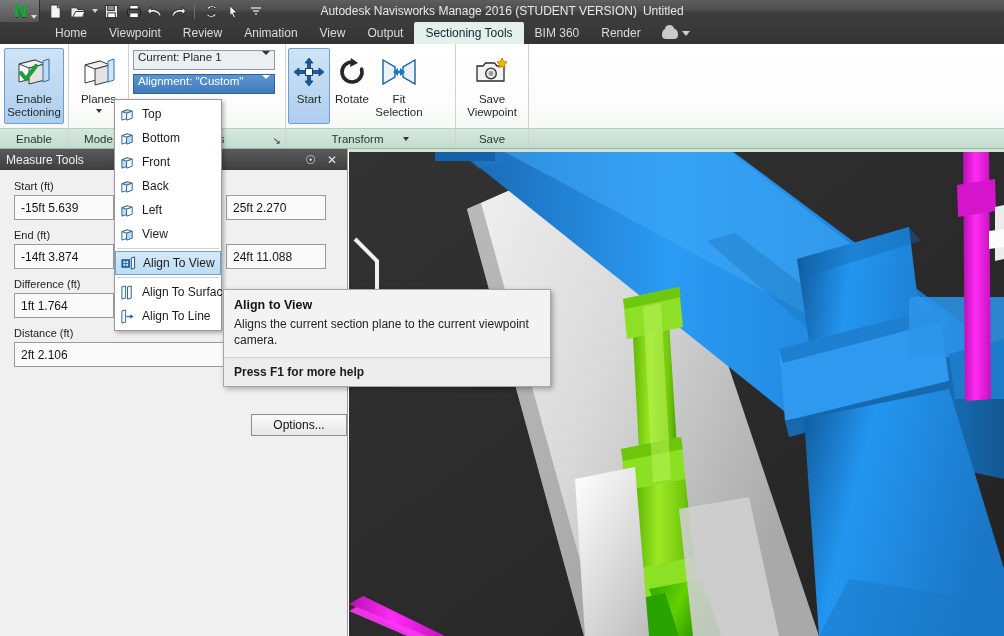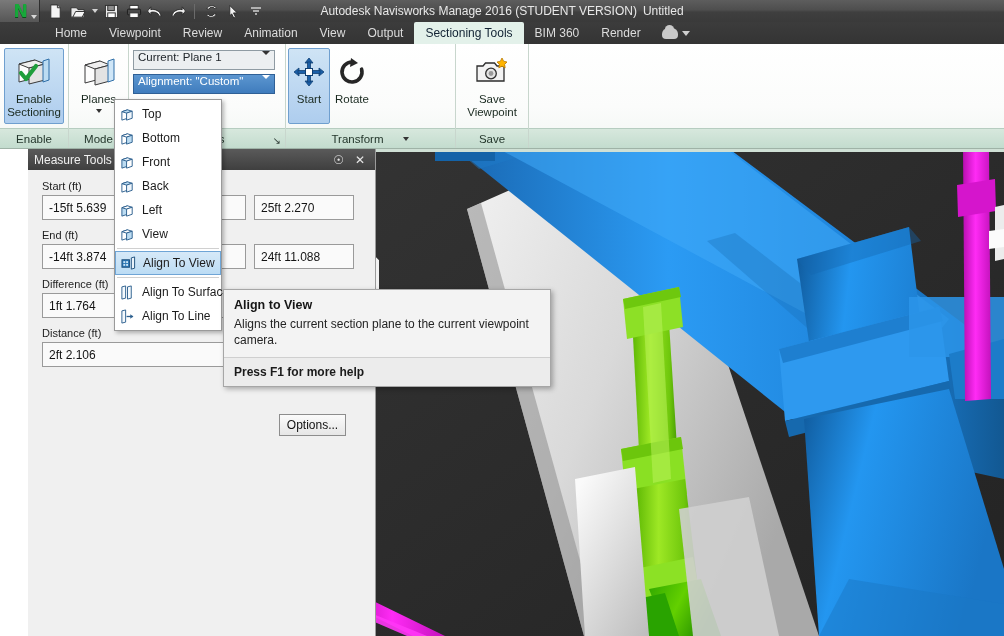--- a/index.html
+++ b/index.html
@@ -132,42 +132,42 @@
     box-shadow:2px 2px 5px rgba(0,0,0,.3); z-index:60;
   }
   .tt-title{ font-weight:bold;font-size:12.5px;color:#151515;padding:8px 10px 4px 10px;}
   .tt-body{ font-size:12px;color:#242424;padding:0 10px 9px 10px;line-height:16px;}
   .tt-foot{ border-top:1px solid #cfcfcf;background:#ececec;font-weight:bold;font-size:12px;
             color:#1b1b1b;padding:7px 10px;}
 
   
   .dock{
     position:absolute; left:0; top:149px; width:348px; height:487px;
-    background:#f0f0f0; border-right:1px solid #9b9b9b;margin-left:28px;
+    background:#f0f0f0; border-right:1px solid #9b9b9b;
   }
   .dock-title{
     height:21px; background:linear-gradient(to bottom,#5a5a5a,#3f3f3f);
     color:#f0f0f0; font-size:12px; display:flex;align-items:center;
     padding:0 6px; justify-content:space-between;
   }
   .dock-title .tcontrols{ display:flex;align-items:center;gap:11px;padding-right:4px;}
   .pin-ico,.close-ico{ color:#e9e9e9; font-size:12px; line-height:12px;}
   .dock-body{ padding:10px 12px 0 14px; position:relative; height:466px;}
   .fld-label{ font-size:11px;color:#1d1d1d;margin-bottom:3px;}
   .fld-row{ display:flex; gap:8px; margin-bottom:9px;}
   .inp{
     height:25px; background:#fafafa;border:1px solid #9a9a9a; font-size:12px;color:#141414;
     display:flex;align-items:center;padding:0 6px;
   }
   .inp.w1{ width:100px; }
   .inp.w2{ width:96px; }
   .inp.w3{ width:100px; }
   .inp.full{ width:302px;}
   .options-btn{
-    position:absolute; left:251px; top:244px; width:67px;height:22px;
+    position:absolute; left:251px; top:244px; width:96px;height:22px;
     background:linear-gradient(to bottom,#fbfbfb,#e6e6e6); border:1px solid #8d8d8d;
     font-size:12px;color:#121212; display:flex;align-items:center;justify-content:center;
   }
 
   
   .viewport{
     position:absolute; left:349px; top:149px; width:655px; height:487px;
     overflow:hidden; background:#2a2a2a;
   }
   .vsvg{position:absolute;left:0;top:0;}
@@ -342,20 +342,35 @@
         </div>
         <div class="bigbtn" style="width:44px">
           <span class="bigicon">
             <svg width="32" height="32" viewBox="0 0 32 32">
               <path d="M16 6 a10 10 0 1 0 9.6 7.2" fill="none" stroke="#262626" stroke-width="3.6" stroke-linecap="round"></path>
               <path d="M15 2 l7 5 l-8 4 z" fill="#262626"></path>
             </svg>
           </span>
           <span>Rotate</span>
         </div>
+        <div class="bigbtn" style="width:50px">
+          <span class="bigicon">
+            <svg width="36" height="30" viewBox="0 0 36 30">
+              <path d="M2 3 L14 10 L14 20 L2 27 Z" fill="#e9f3fb" stroke="#1d5f99" stroke-width="1.4"></path>
+              <path d="M34 3 L22 10 L22 20 L34 27 Z" fill="#e9f3fb" stroke="#1d5f99" stroke-width="1.4"></path>
+              <g fill="#1279c9">
+                  <path d="M12 15 l5 -4 v8 z"></path>
+                  <path d="M24 15 l-5 -4 v8 z"></path>
+                  <rect x="15" y="13.6" width="6" height="2.8"></rect>
+                </g>
+            </svg>
+          </span>
+          <span>Fit</span>
+          <span>Selection</span>
+        </div>
       </div>
       <div class="rgroup-label" style="display:flex;align-items:center;justify-content:center;gap:20px">
         <span>Transform</span>
         <span class="smallcaret" style="margin-top:0"></span>
       </div>
     </div>
 
     <div class="rgroup" style="width:73px">
       <div class="rgroup-body">
         <div class="bigbtn" style="width:64px">

